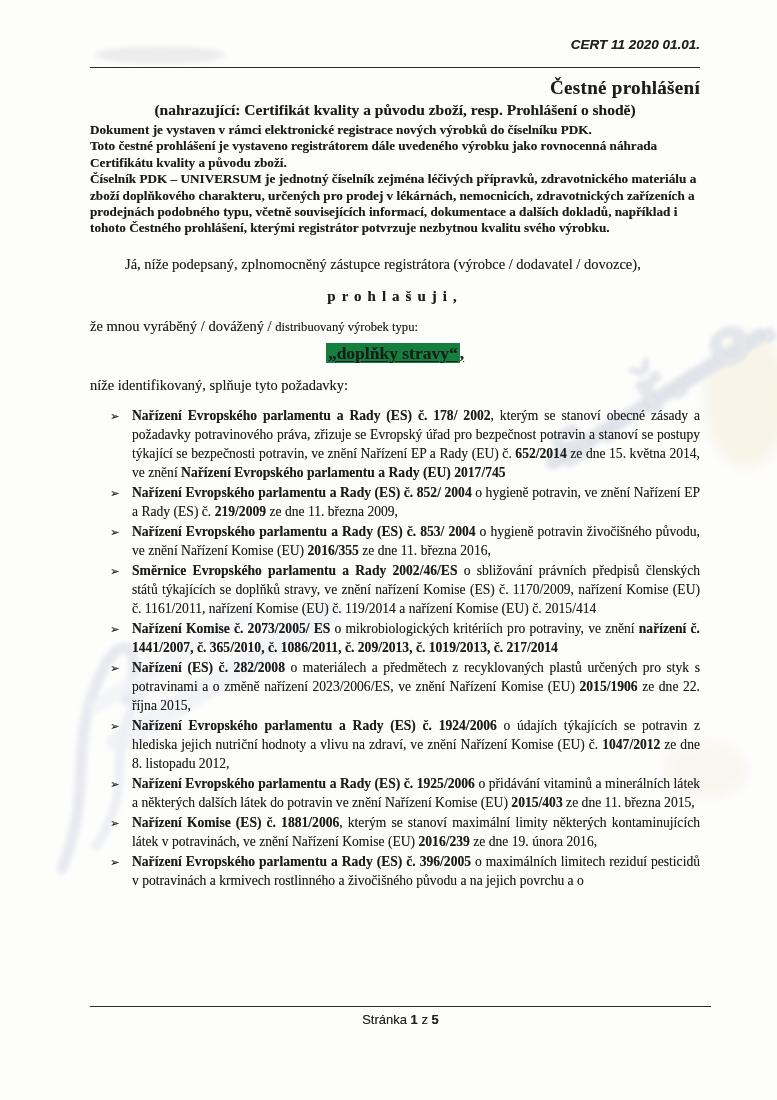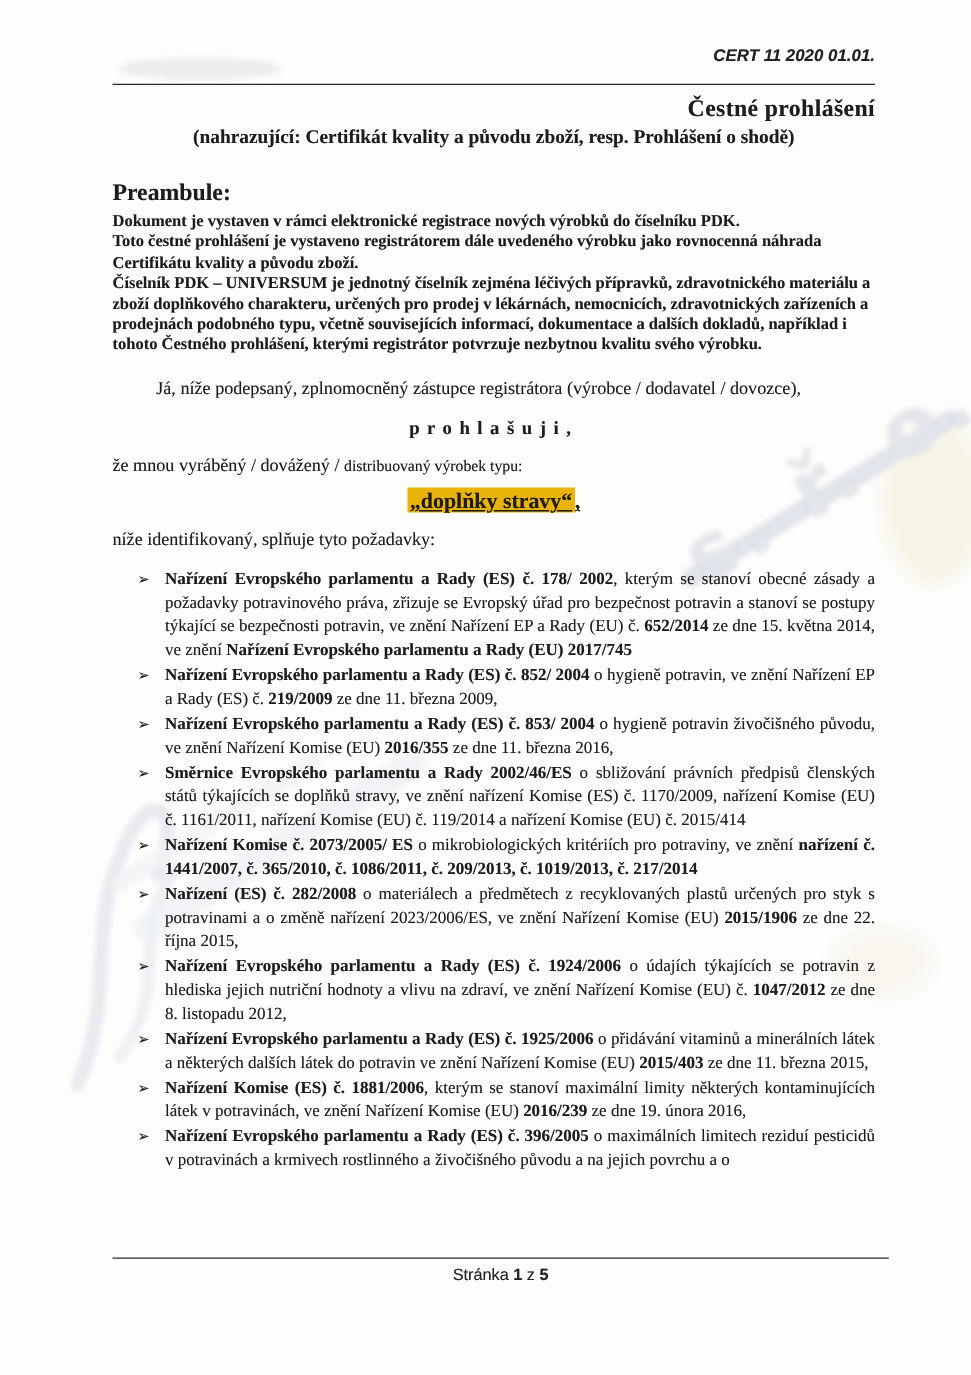--- a/index.html
+++ b/index.html
@@ -30,21 +30,21 @@
   .preamble-h{margin-top:25px;font-size:19px;font-weight:bold;}
   .preamble{margin-top:3px;}
   .preamble p{margin:0;font-size:13.2px;font-weight:bold;line-height:16.4px;}
 
   .intro{margin-top:19px;font-size:14.5px;text-indent:35px;}
   .verb{margin-top:15px;text-align:center;font-size:15px;font-weight:bold;letter-spacing:6px;}
   .product-line{margin-top:13px;font-size:14.5px;}
   .product-line .small{font-size:12.6px;}
   .product-type{margin-top:8px;text-align:center;font-size:17.5px;font-weight:bold;}
   .product-type .underlined{text-decoration:underline;text-underline-offset:2px;}
-  .product-type .ht{background:#eab308;padding:0 2px;text-decoration:underline;}
+  .product-type .ht{background:#15803d;padding:0 2px;}
   .outro{margin-top:13px;font-size:14.5px;}
 
   .req{list-style:none;margin:12px 0 0 0;padding:0 0 0 18px;}
   .req li{
     position:relative;padding-left:24px;margin:0 0 1px 0;
     font-size:13.6px;line-height:19px;text-align:justify;
   }
   .req .arrow{
     position:absolute;left:2px;top:1px;
     font-family:"DejaVu Sans",sans-serif;font-size:11.5px;
@@ -87,21 +87,20 @@
   </svg>
 
   <div class="content">
 
     <div class="doc-code">CERT 11 2020 01.01.</div>
     <hr class="rule-top">
 
     <h1 class="title">Čestné prohlášení</h1>
     <div class="subtitle">(nahrazující: Certifikát kvality a původu zboží, resp. Prohlášení o shodě)</div>
 
-    <div class="preamble-h">Preambule:</div>
     <div class="preamble">
         <p>Dokument je vystaven v rámci elektronické registrace nových výrobků do číselníku PDK.</p>
         <p>Toto čestné prohlášení je vystaveno registrátorem dále uvedeného výrobku jako rovnocenná náhrada Certifikátu kvality a původu zboží.</p>
         <p>Číselník PDK – UNIVERSUM je jednotný číselník zejména léčivých přípravků, zdravotnického materiálu a zboží doplňkového charakteru, určených pro prodej v lékárnách, nemocnicích, zdravotnických zařízeních a prodejnách podobného typu, včetně souvisejících informací, dokumentace a dalších dokladů, například i tohoto Čestného prohlášení, kterými registrátor potvrzuje nezbytnou kvalitu svého výrobku.</p>
       </div>
 
     <div class="intro">Já, níže podepsaný, zplnomocněný zástupce registrátora (výrobce / dodavatel / dovozce),</div>
     <div class="verb">prohlašuji,</div>
 
     <div class="product-line"><span>že mnou vyráběný / dovážený  / </span><span class="small">distribuovaný výrobek typu:</span></div>

